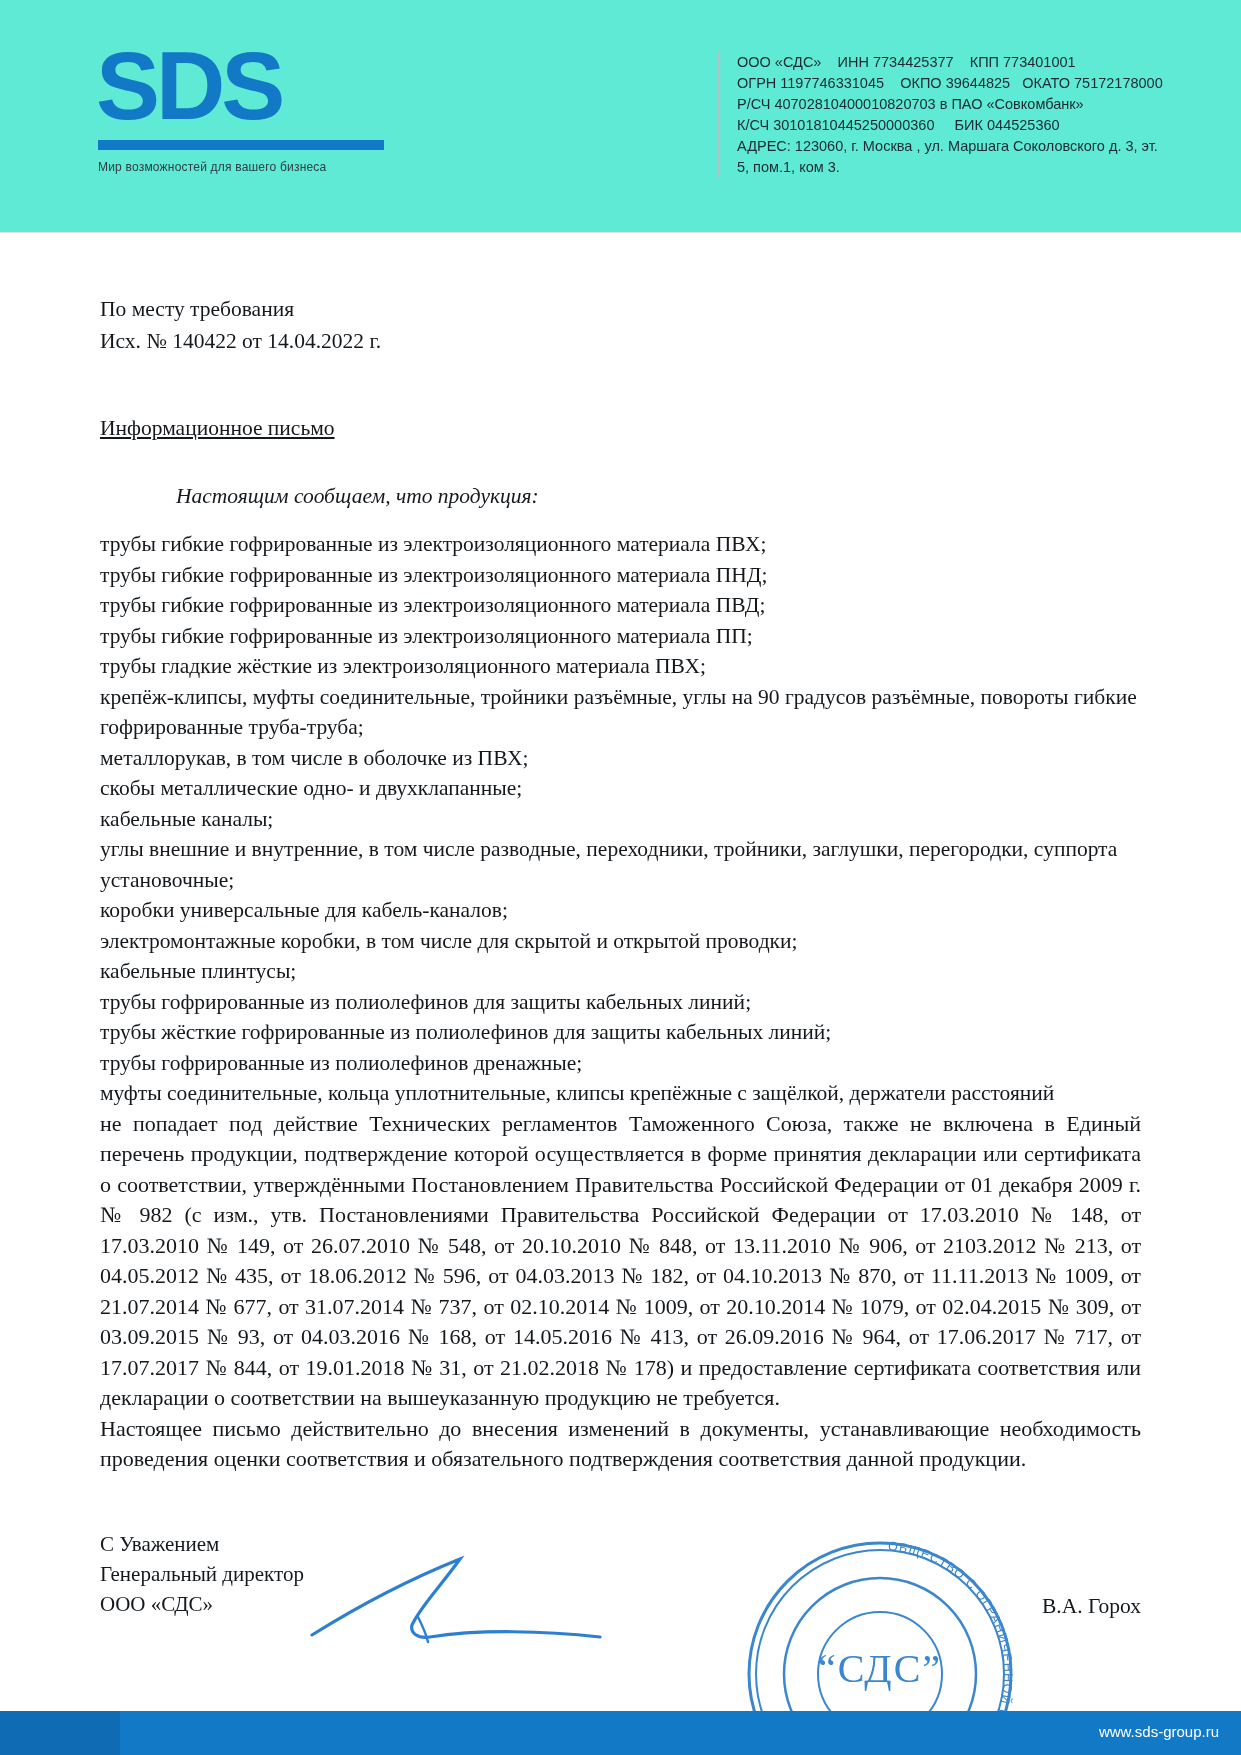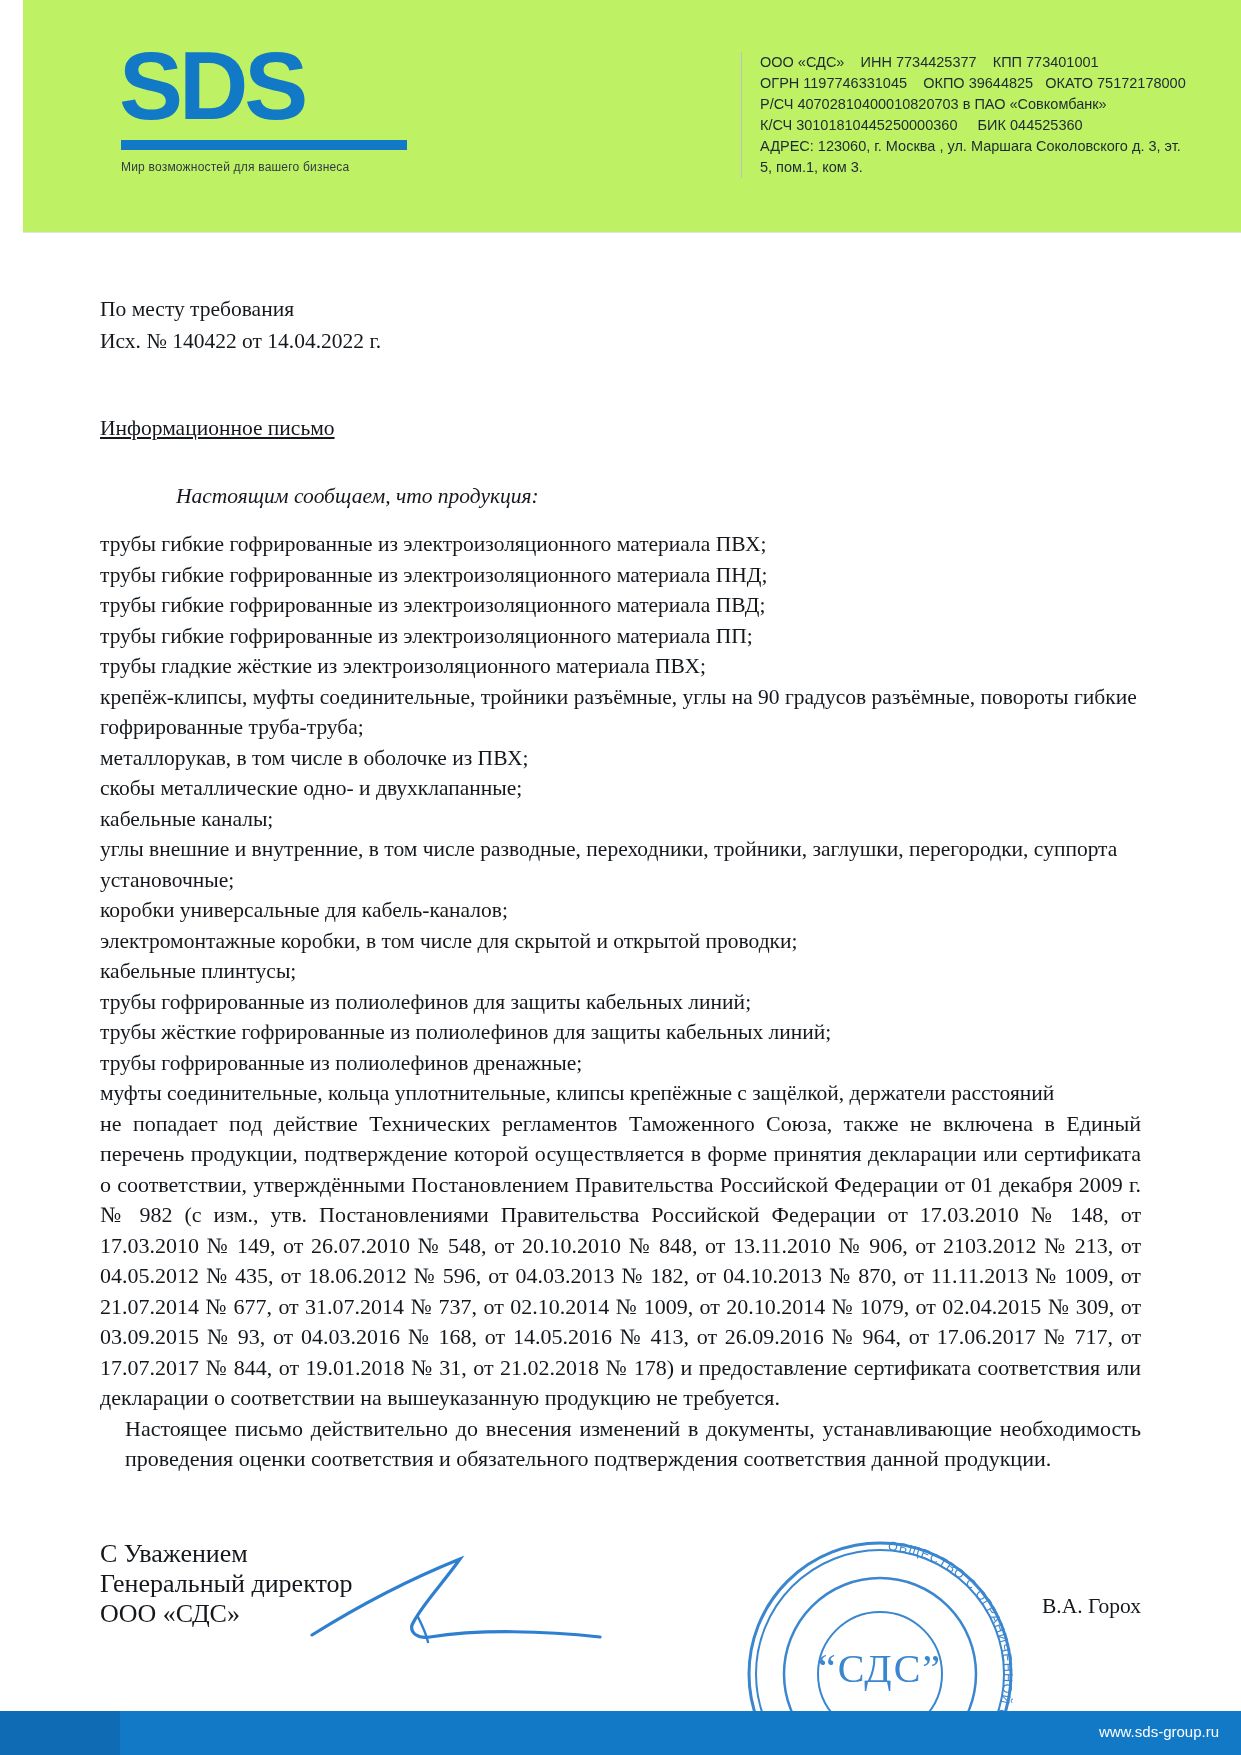--- a/index.html
+++ b/index.html
@@ -13,23 +13,22 @@
     height: 1755px;
     background: #ffffff;
     font-family: "Liberation Serif", serif;
     overflow: hidden;
   }
 
   
   .header {
     position: relative;
     height: 232px;
-    background: #bef264;
+    background: #5eead4;
     border-bottom: 1px solid #e2e2e2;
-    margin-left: 23px;
   }
   .logo-block {
     position: absolute;
     left: 96px;
     top: 38px;
     width: 330px;
   }
   .logo-text {
     font-family: "Liberation Sans", sans-serif;
     font-weight: bold;
@@ -101,33 +100,33 @@
   }
   .prod-list .item {
     font-size: 21.5px;
     line-height: 30.5px;
   }
   .para {
     font-size: 22px;
     line-height: 30.5px;
     text-align: justify;
   }
-  .para.tail { margin-top: 0; margin-left: 25px; }
+  .para.tail { margin-top: 0; }
 
   
   .sign-area {
     position: relative;
     margin-top: 54px;
     height: 250px;
   }
   .sign-left {
     position: absolute;
     left: 0;
-    top: 10px;
-    font-size: 26px;
+    top: 0;
+    font-size: 21px;
     line-height: 30px;
   }
   .sign-name {
     position: absolute;
     right: 0;
     top: 62px;
     font-size: 21.5px;
   }
   .signature-svg {
     position: absolute;

